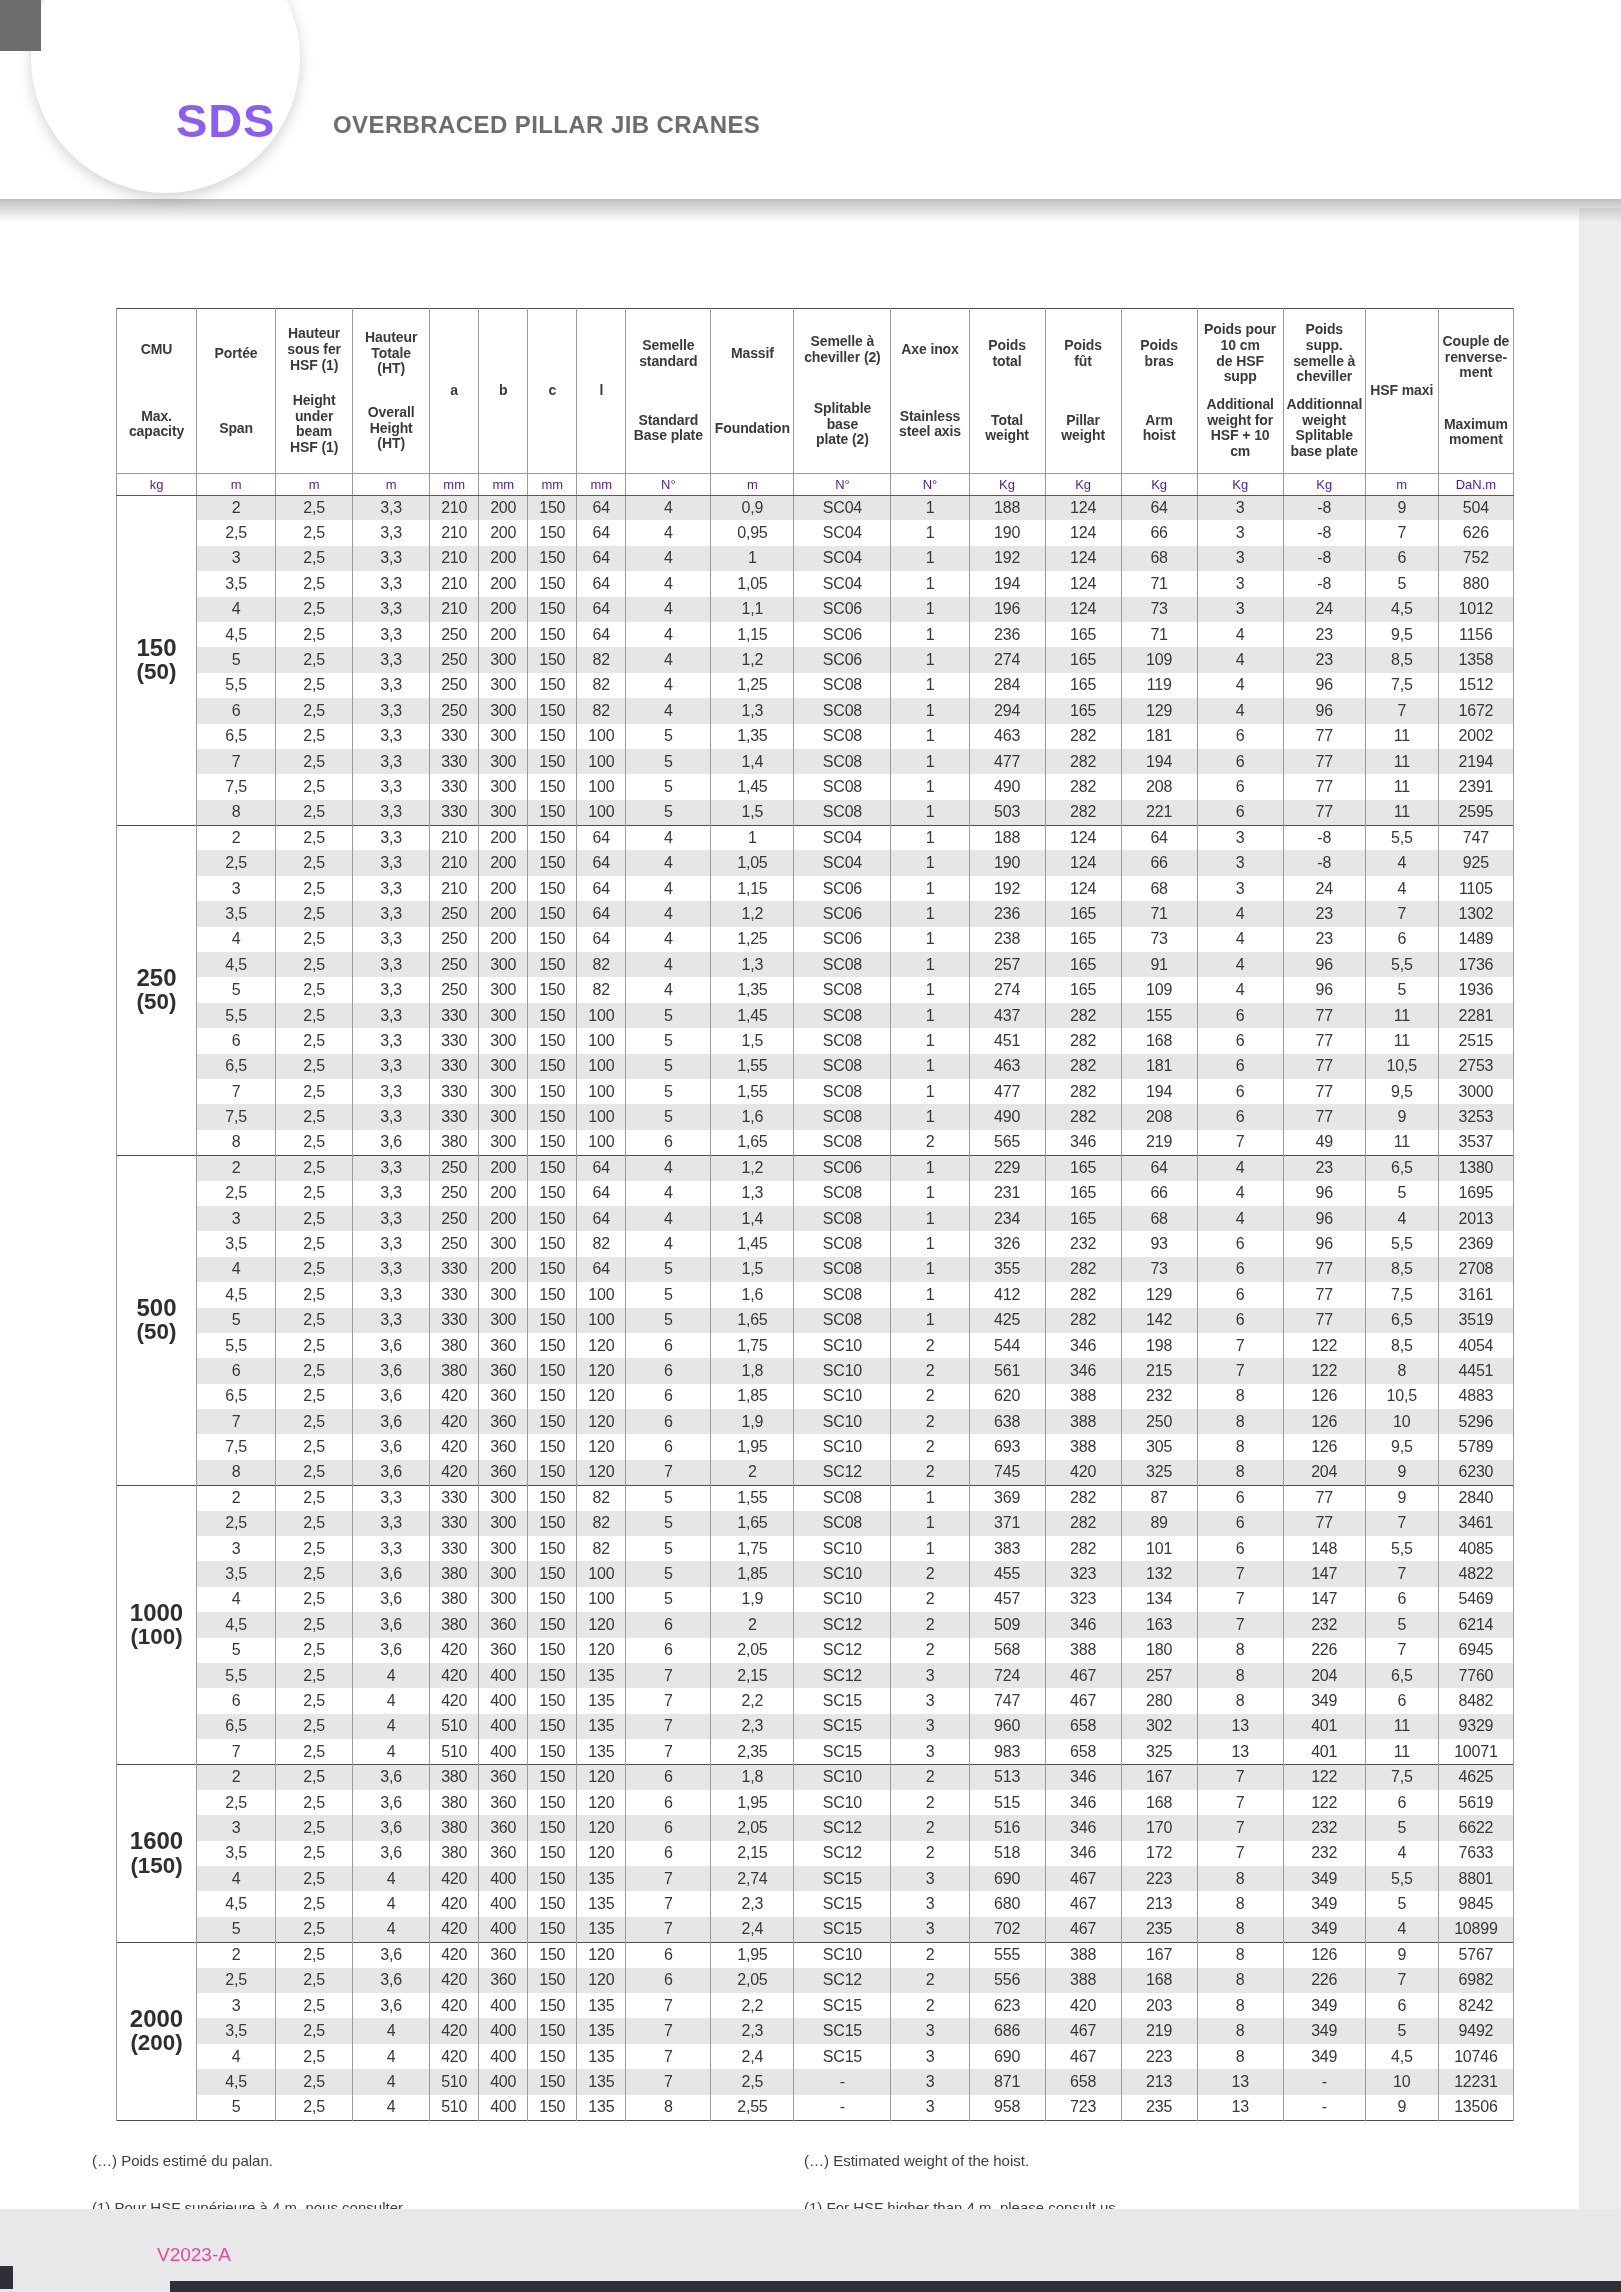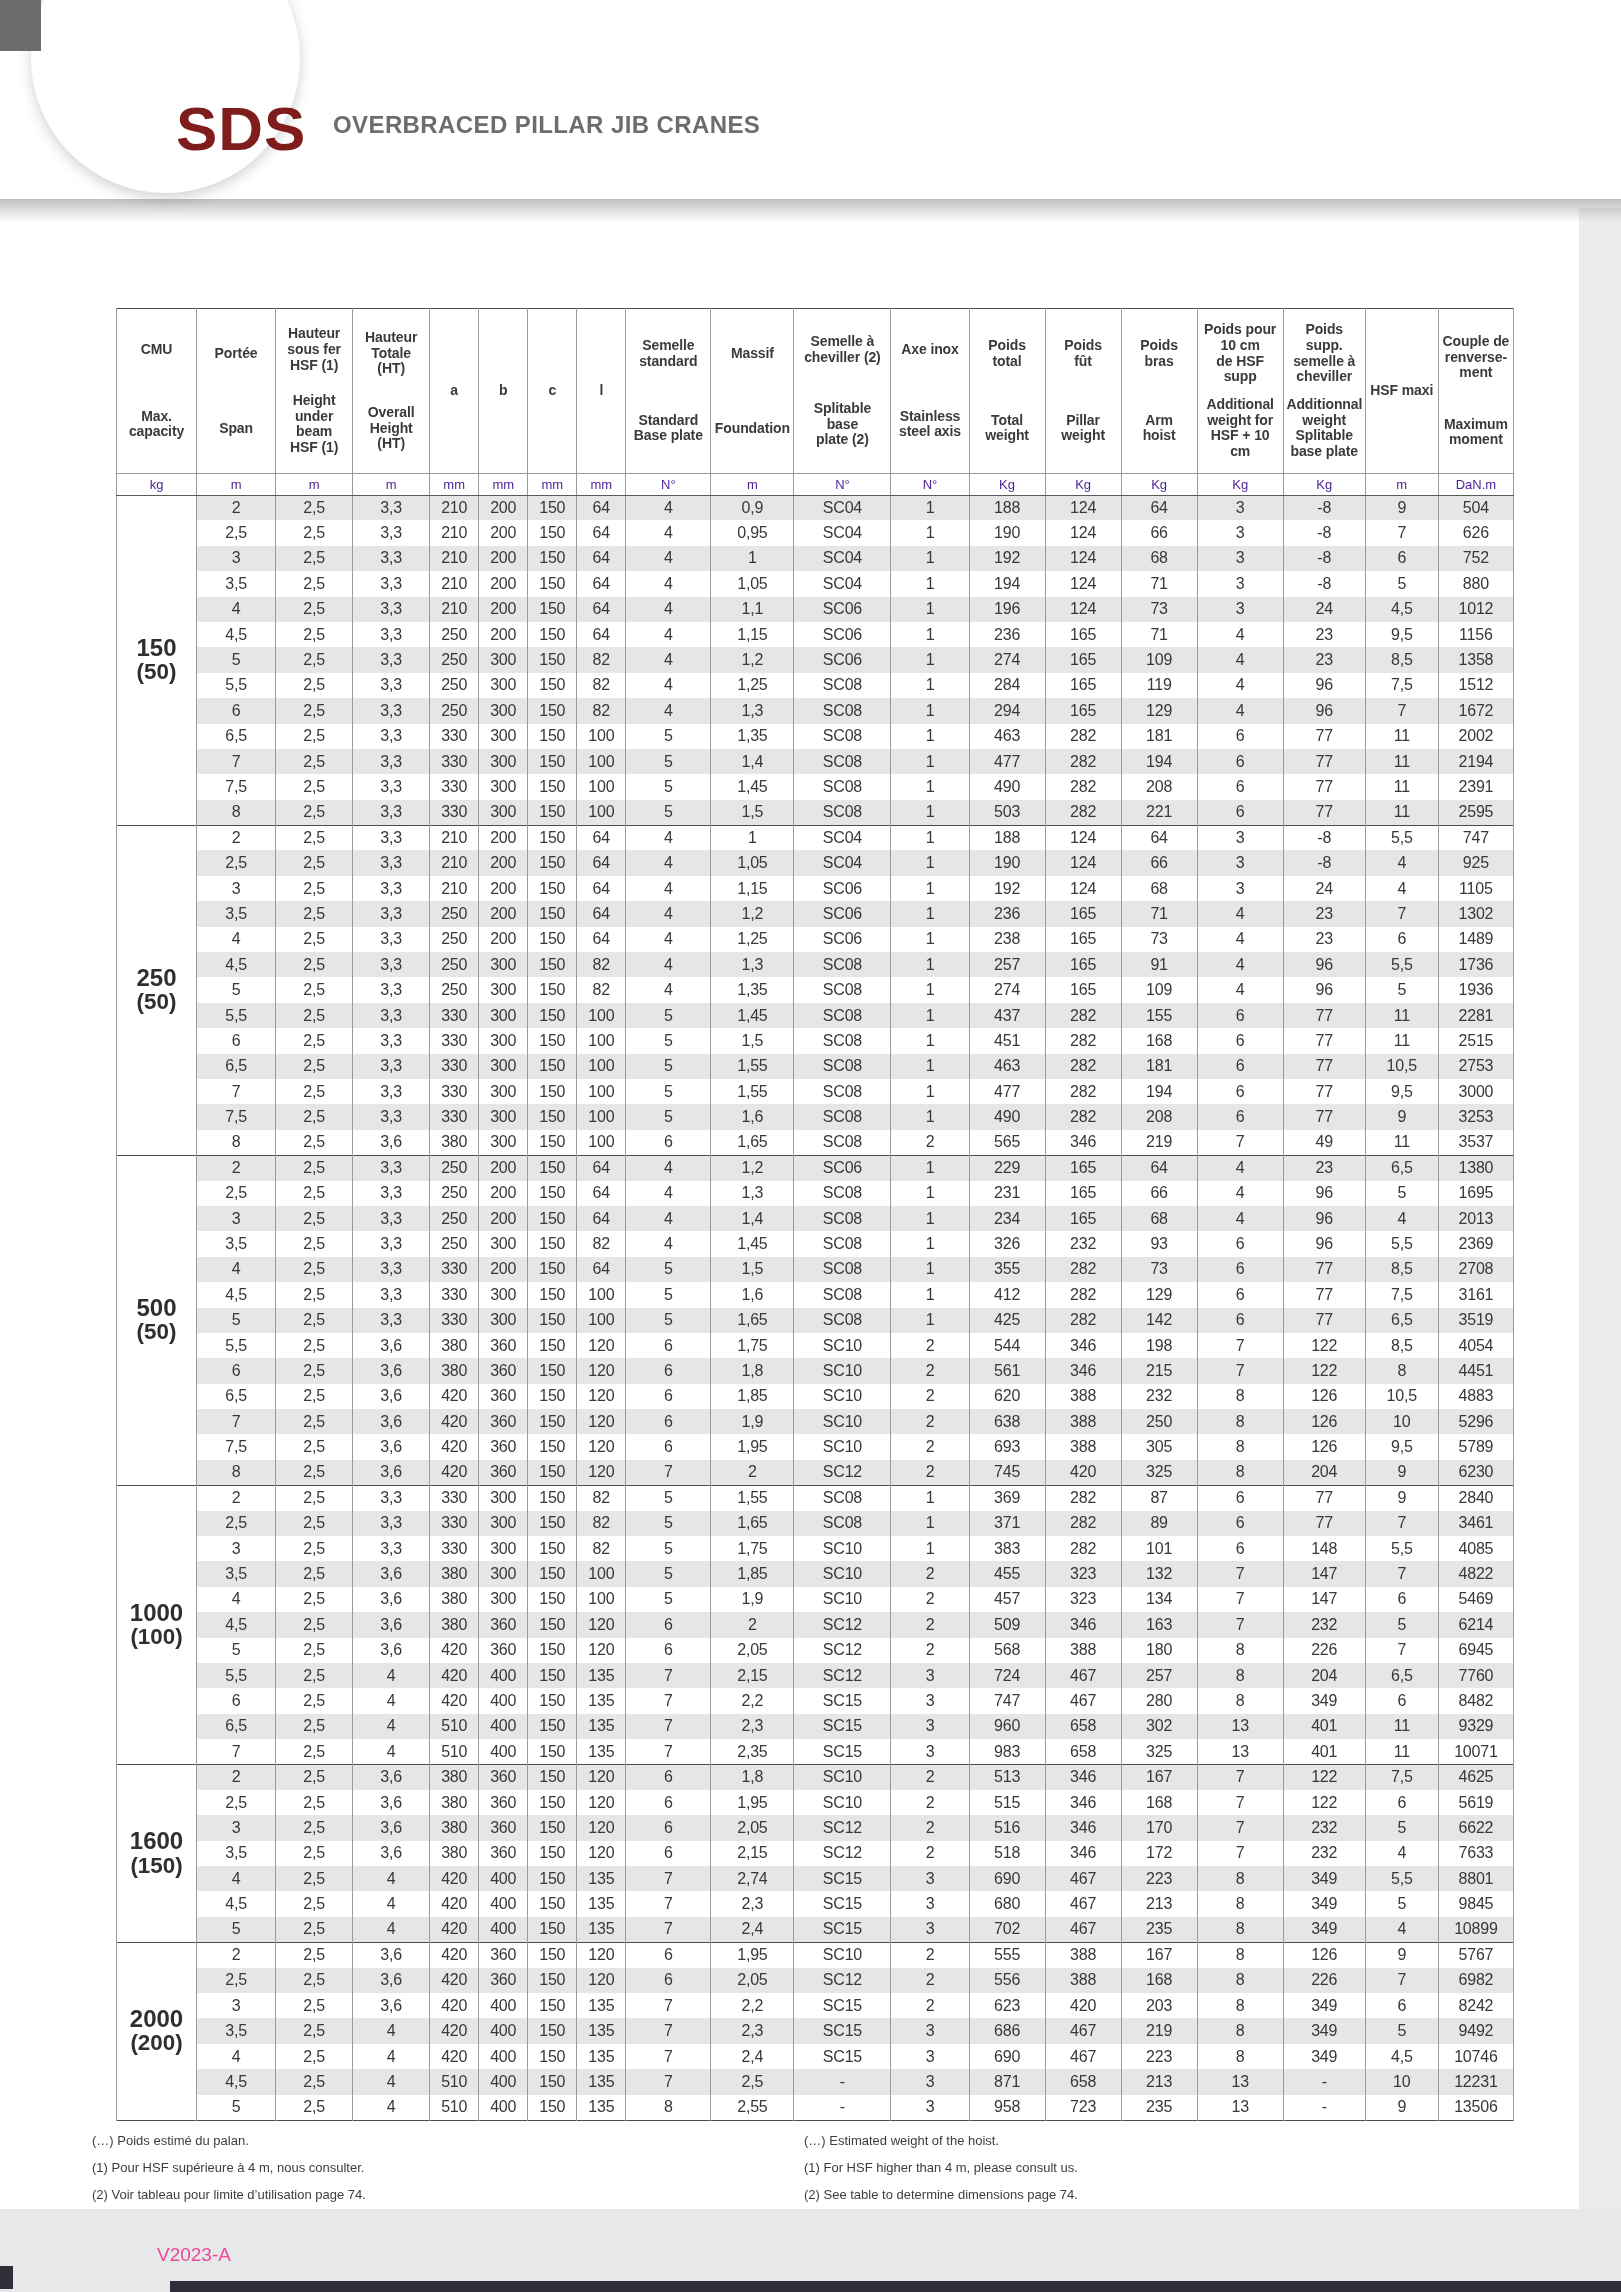--- a/index.html
+++ b/index.html
@@ -9,22 +9,22 @@
     font-family:"Liberation Sans","DejaVu Sans",sans-serif;
     color:#3a3a3a;
   }
   
   .header-band{position:absolute;left:0;top:0;width:1621px;height:199px;background:#ffffff;z-index:2;}
   .header-shadow{position:absolute;left:0;top:199px;width:1621px;height:23px;
     background:linear-gradient(to bottom,rgba(140,140,140,.55),rgba(255,255,255,0));z-index:1;}
   .corner-square{position:absolute;left:0;top:0;width:41px;height:51px;background:#6d6d6d;z-index:5;}
   .brand-circle{position:absolute;left:31px;top:-76px;width:269px;height:269px;border-radius:50%;
     background:#ffffff;box-shadow:0 4.5px 14.3px rgba(0,0,0,.18);z-index:3;}
-  .brand-logo{position:absolute;left:176px;top:93px;font-size:62px;font-weight:bold;
-    color:#7f1d1d;letter-spacing:0.9px;z-index:4;}
+  .brand-logo{position:absolute;left:176px;top:93px;font-size:47px;font-weight:bold;
+    color:#8b5cf6;letter-spacing:0.9px;z-index:4;}
   .page-title{position:absolute;left:333px;top:111px;font-size:24px;font-weight:bold;
     color:#6d6d6d;letter-spacing:0.4px;z-index:4;}
   .right-edge-strip{position:absolute;left:1579px;top:208px;width:42px;height:2001px;background:#ebeced;}
   
   .table-wrap{position:absolute;left:116px;top:308px;}
   table.cranes{border-collapse:collapse;table-layout:fixed;width:1398px;
     border:1.8px solid #4d4d4d;}
   table.cranes th,table.cranes td{
     border-left:0.9px solid #9b9b9b;border-right:0.9px solid #9b9b9b;
     padding:0;text-align:center;vertical-align:middle;}
@@ -39,21 +39,21 @@
   tbody tr{height:25.4px;}
   td.dc{font-size:16px;letter-spacing:-0.2px;color:#383838;background:#ffffff;}
   td.dc.shade{background:#e6e6e6;}
   tr.group-first td{border-top:1.8px solid #4d4d4d;}
   td.group-label{background:#ffffff;font-weight:bold;color:#2f2f2f;}
   td.group-label .cap{font-size:24px;line-height:1.05;}
   td.group-label .sub{font-size:22.4px;line-height:1.1;}
   
   .notes-fr{position:absolute;left:92px;top:2131px;}
   .notes-en{position:absolute;left:804px;top:2131px;}
-  .note-line{font-size:13px;color:#3d3d3d;height:27px;line-height:19.7px;}
+  .note-line{font-size:15px;color:#3d3d3d;height:27px;line-height:19.7px;margin-top:20px;}
   
   .footer-band{position:absolute;left:0;top:2209px;width:1621px;height:84px;background:#e7e8e9;}
   .version-label{position:absolute;left:157px;top:2244px;font-size:19px;color:#ec4899;}
   .bottom-bar{position:absolute;left:170px;bottom:0;width:1451px;height:12.5px;background:#2f2f3a;}
   .bottom-mark{position:absolute;left:0;bottom:3.6px;width:12.5px;height:23px;background:#2f2f3a;}
 </style>
 </head>
 <body>
 
 <div class="header-shadow"></div>

